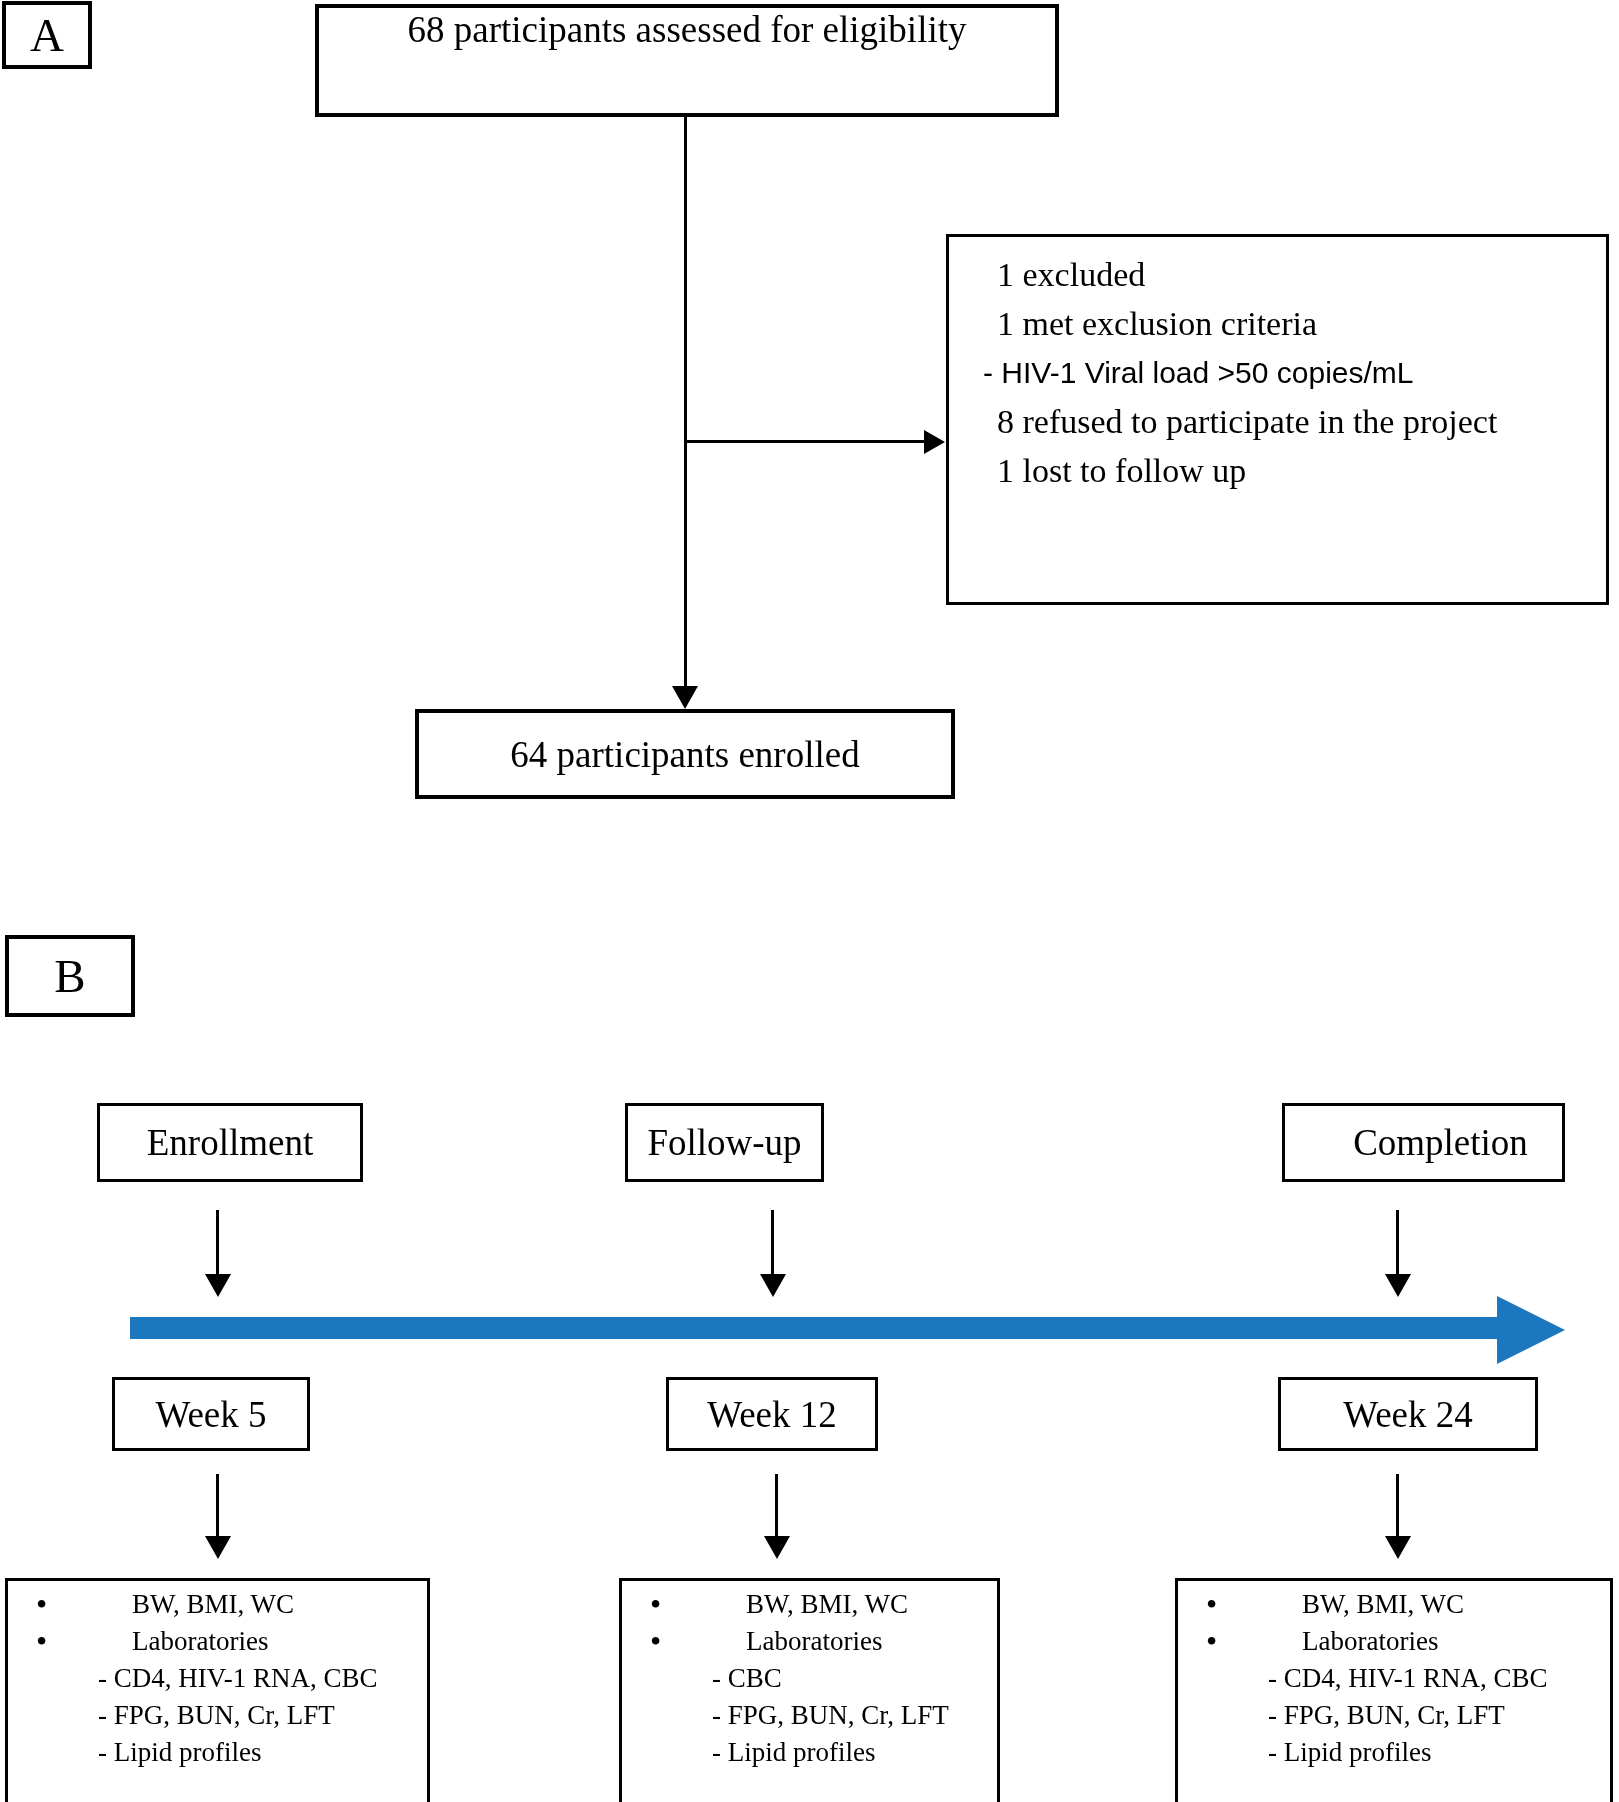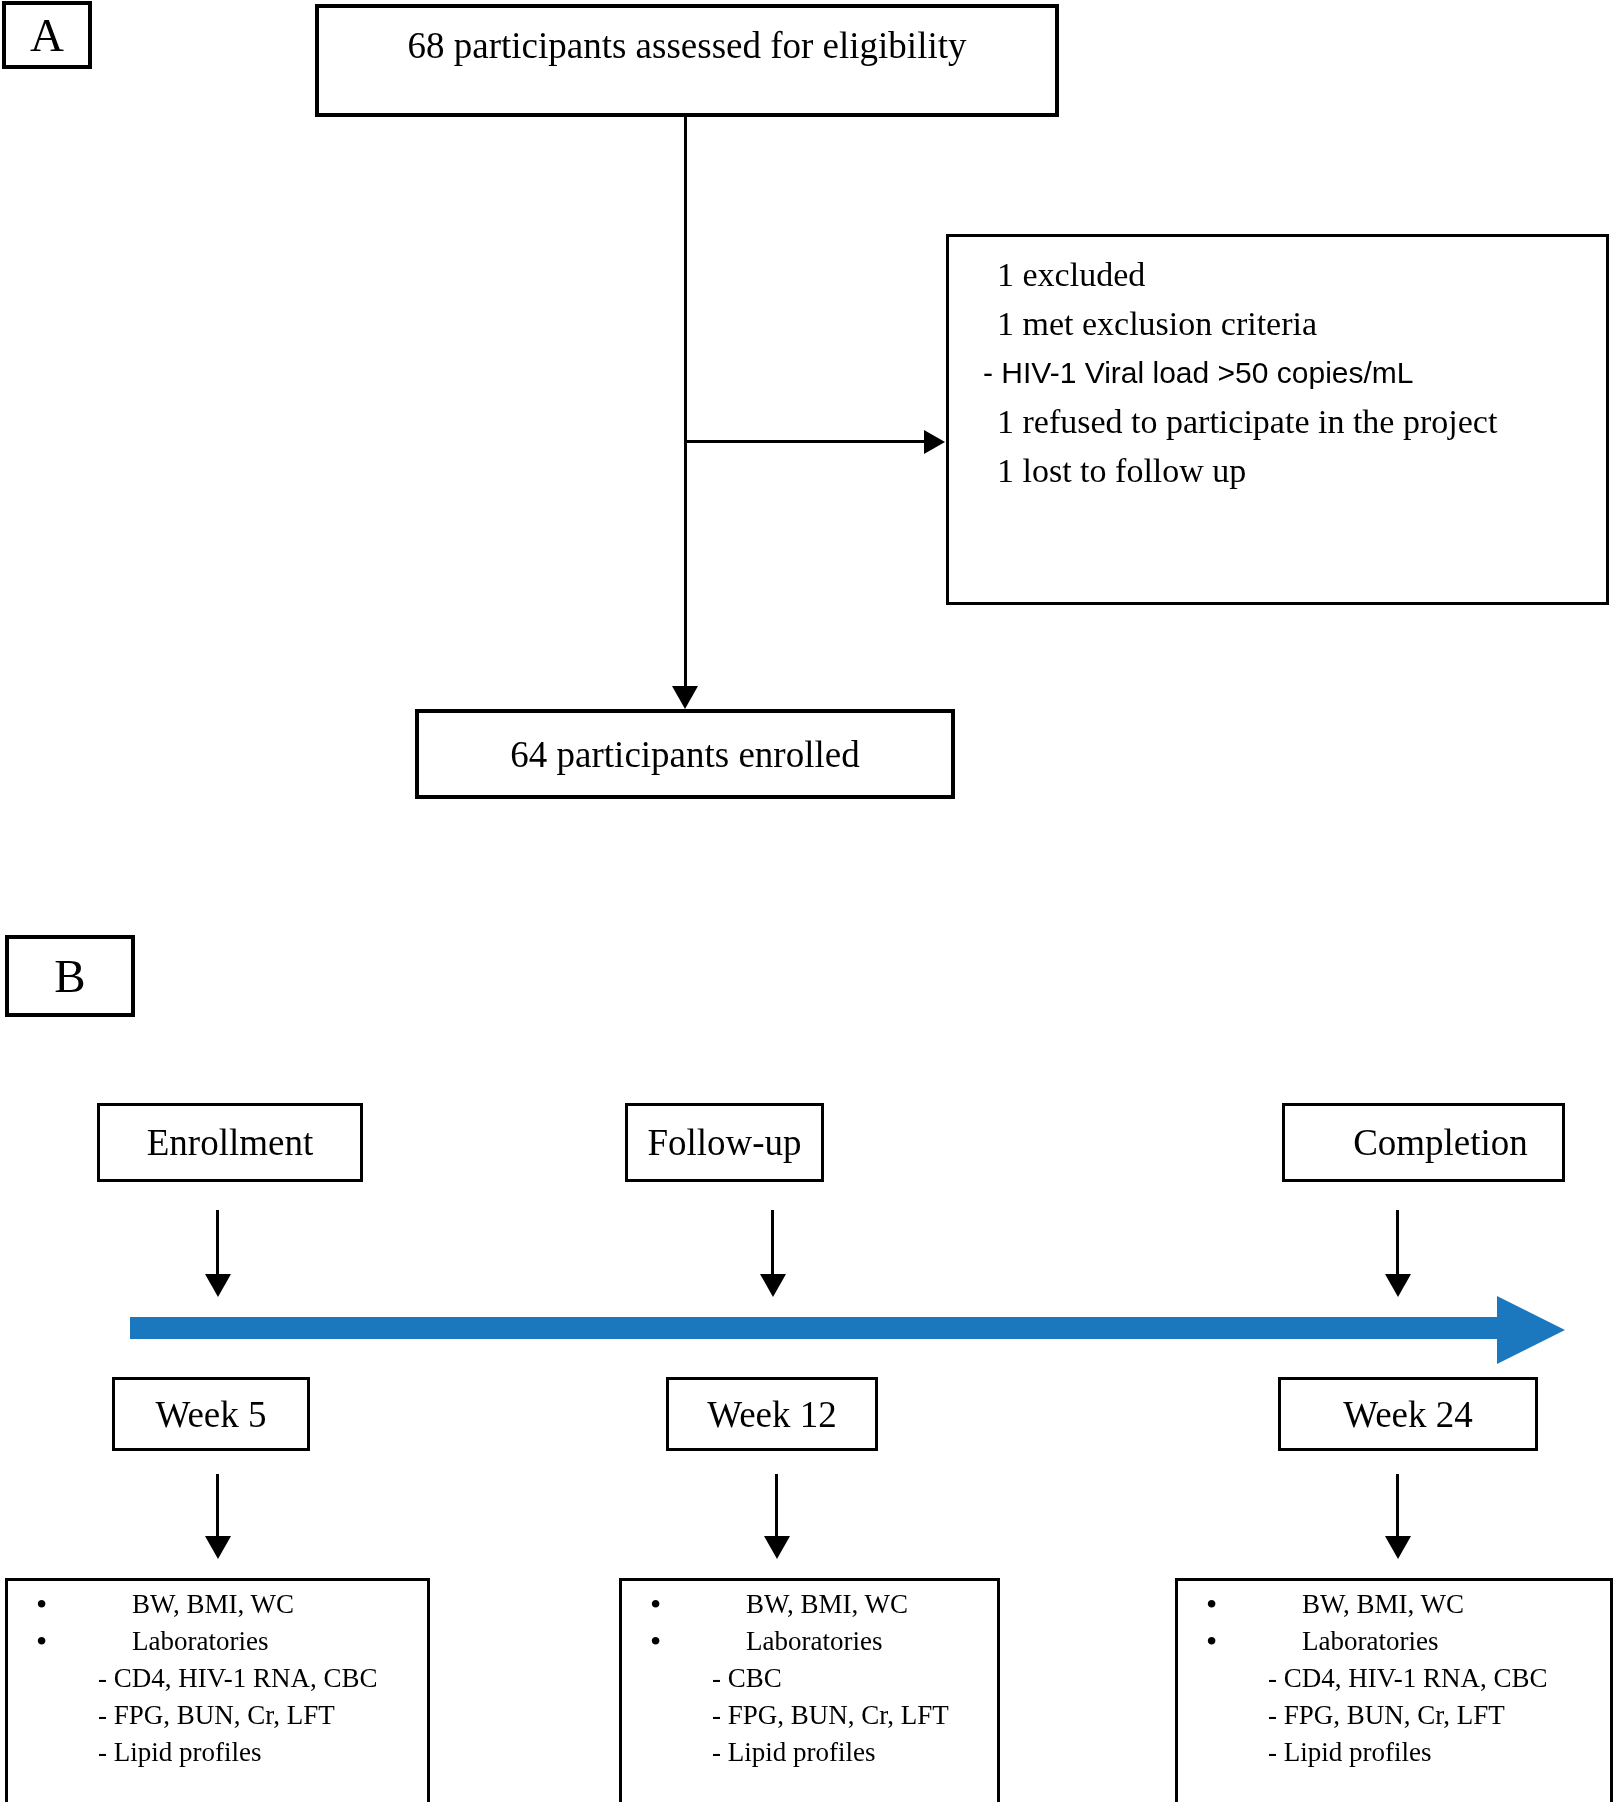--- a/index.html
+++ b/index.html
@@ -17,21 +17,21 @@
     border:3px solid #000;
   }
   .thick{border-width:4px;}
   .centered{display:flex;align-items:center;justify-content:center;text-align:center;}
   .labelbox{
     position:absolute;border:4px solid #000;background:#fff;
     display:flex;align-items:center;justify-content:center;
     font-size:47px;
   }
   
-  .box-assessed{left:315px;top:4px;width:744px;height:113px;font-size:37px;padding-top:16px;text-align:center;}
+  .box-assessed{left:315px;top:4px;width:744px;height:113px;font-size:37px;text-align:center;}
   .box-excluded{left:946px;top:234px;width:663px;height:371px;font-size:34px;padding:13px 26px 0 48px;line-height:49px;}
   .excl-sans{font-family:"Liberation Sans", sans-serif;font-size:30px;margin-left:-14px;}
   .box-enrolled{left:415px;top:709px;width:540px;height:90px;font-size:37px;border-width:4px;}
   .vline{position:absolute;width:3px;background:#000;}
   .hline{position:absolute;height:3px;background:#000;}
   .tri-down{position:absolute;width:0;height:0;border-left:13px solid transparent;border-right:13px solid transparent;border-top:23px solid #000;}
   .tri-right{position:absolute;width:0;height:0;border-top:12px solid transparent;border-bottom:12px solid transparent;border-left:21px solid #000;}
   
   .stagebox{top:1103px;height:79px;font-size:37px;}
   .weekbox{top:1377px;height:74px;font-size:37px;}
@@ -58,21 +58,21 @@
   <div class="vline" style="left:684px;top:117px;height:570px;"></div>
   <div class="tri-down" style="left:672px;top:686px;"></div>
 
   <div class="hline" style="left:686px;top:440px;width:238px;"></div>
   <div class="tri-right" style="left:924px;top:430px;"></div>
 
   <div class="box box-excluded">
     <div class="excl-line">1 excluded</div>
     <div class="excl-line">1 met exclusion criteria</div>
     <div class="excl-line excl-sans">- HIV-1 Viral load &gt;50 copies/mL</div>
-    <div class="excl-line">1 refused to participate in the project</div>
+    <div class="excl-line">8 refused to participate in the project</div>
     <div class="excl-line">1 lost to follow up</div>
   </div>
 
   <div class="box centered box-enrolled">
     <span>64 participants enrolled</span>
   </div>
 
   <div class="labelbox" style="left:5px;top:935px;width:130px;height:82px;">B</div>
 
   <div class="box centered stagebox" style="left:97px;width:266px;">

